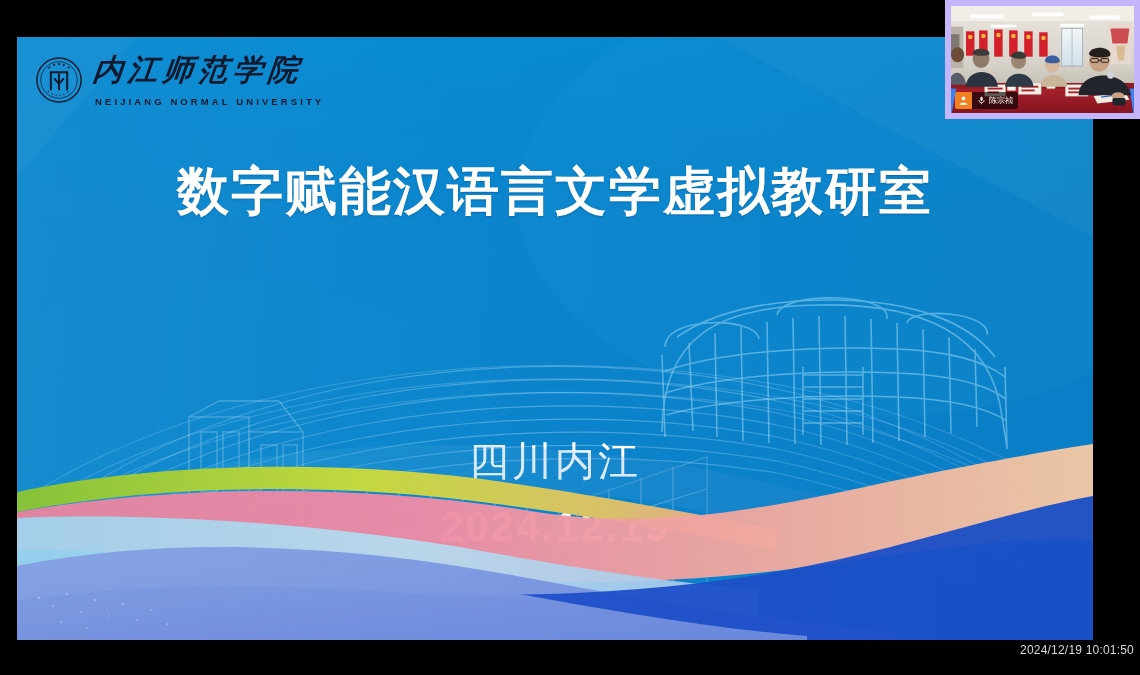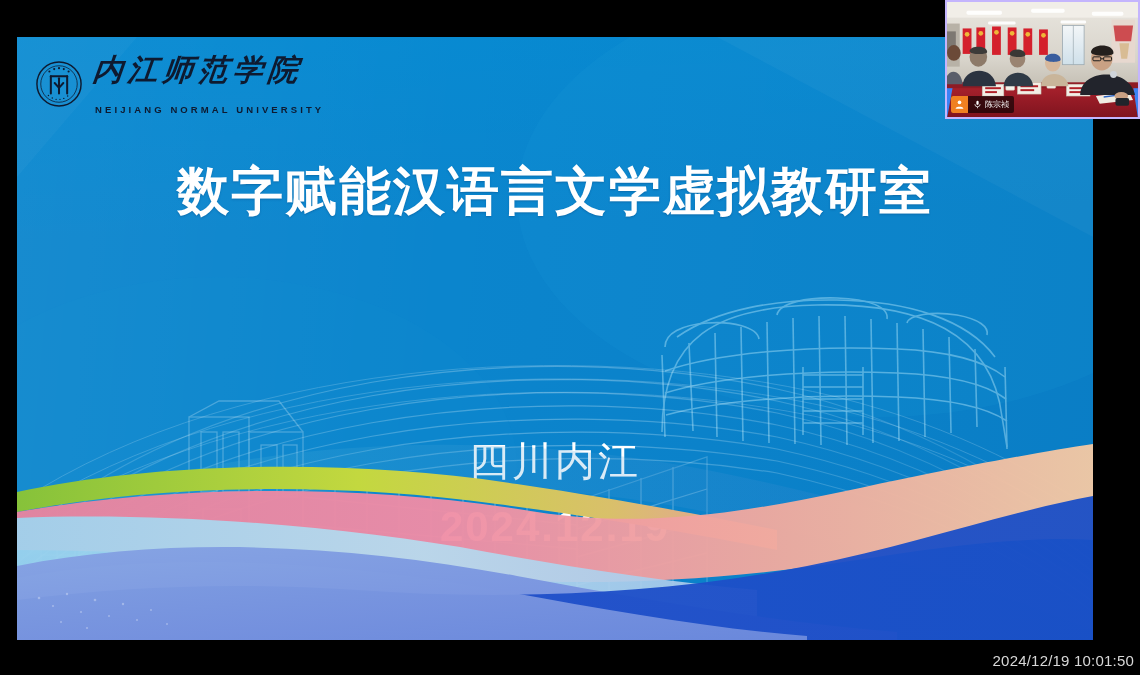--- a/index.html
+++ b/index.html
@@ -79,21 +79,21 @@
     transform: skewX(-6deg);
     white-space: nowrap;
   }
   #logo .en-name {
     font-family: "Liberation Sans", sans-serif;
     font-size: 9.5px;
     font-weight: 600;
     letter-spacing: 3.1px;
     color: #0e1a30;
     white-space: nowrap;
-    margin-top: 18px;
+    margin-top: 10px;
     padding-left: 2px;
   }
 
   
   #title-block {
     position: absolute;
     left: 0;
     right: 0;
     top: 118px;
     text-align: center;
@@ -148,21 +148,21 @@
 
   
   #pip {
     position: absolute;
     left: 945px;
     top: 0px;
     width: 195px;
     height: 119px;
     overflow: hidden;
     background: #3b82f6;
-    border: 2px solid #c4b5fd;
+    border: 6px solid #c4b5fd;
     box-sizing: border-box;
   }
   #pip .scene { position: absolute; inset: 0; overflow: hidden; }
 
   #pip .namebar {
     position: absolute;
     left: 4px;
     bottom: 4px;
     height: 17px;
     display: flex;
@@ -194,23 +194,23 @@
     color: #ffffff;
     padding: 0 5px 0 1px;
     white-space: nowrap;
     line-height: 17px;
   }
 
   
   #timestamp {
     position: absolute;
     right: 6px;
-    bottom: 6px;
+    bottom: 18px;
     font-family: "Liberation Sans", sans-serif;
-    font-size: 15px;
+    font-size: 12px;
     color: #d8d8d8;
     letter-spacing: 0.2px;
     white-space: nowrap;
   }
 </style>
 </head>
 <body>
 
 <div id="stage">
 

